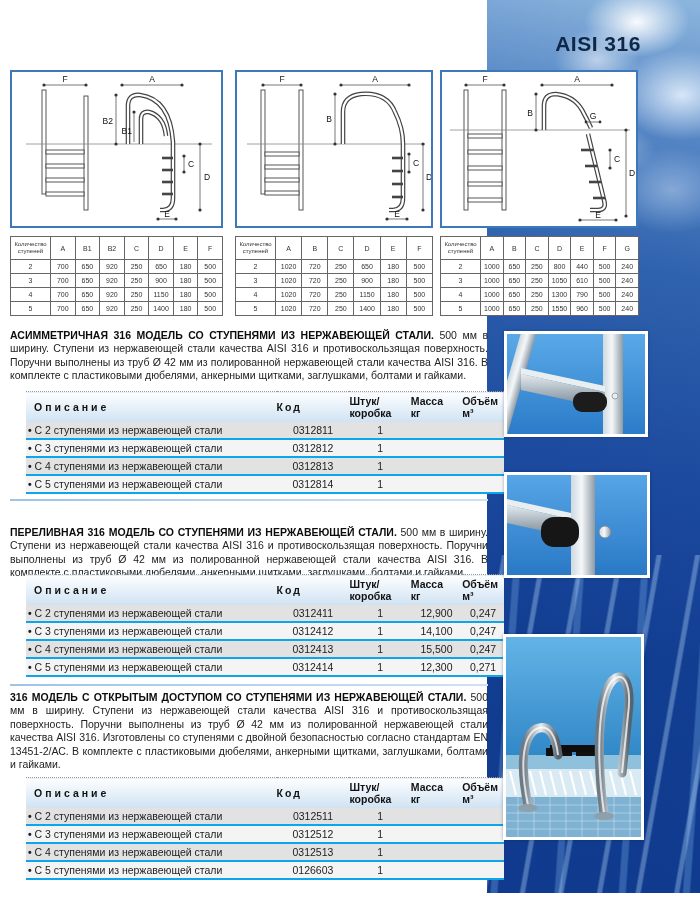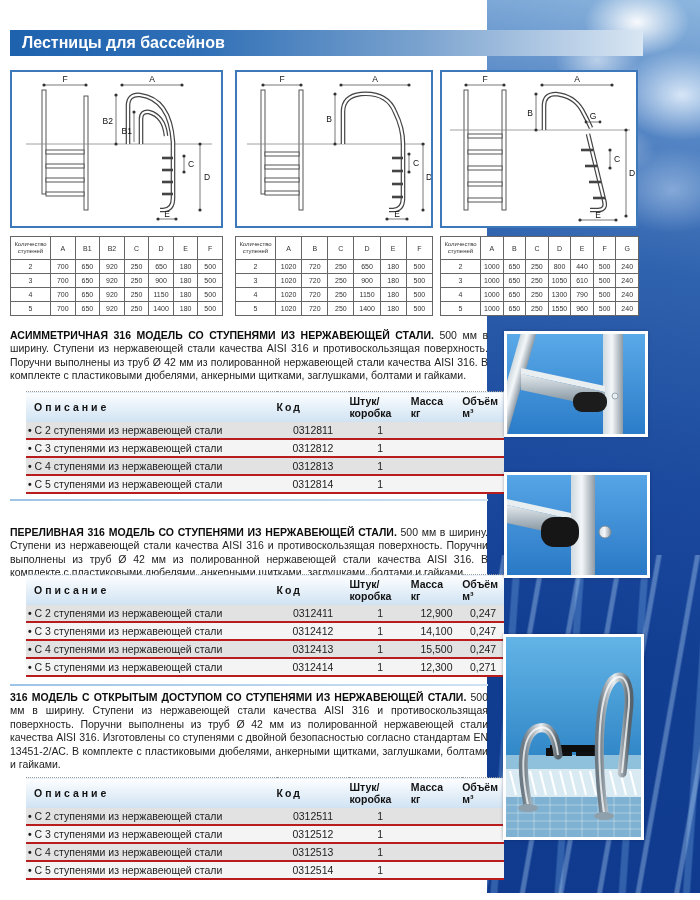--- a/index.html
+++ b/index.html
@@ -61,21 +61,21 @@
     border-top:1px dotted #999;vertical-align:middle;text-align:left;}
   .ptable th:nth-child(1){text-align:left;padding-left:8px;letter-spacing:3px;width:248px}
   .ptable th:nth-child(2){letter-spacing:2px;width:74px}
   .ptable th:nth-child(3){width:62px}
   .ptable th:nth-child(4){width:52px}
   .ptable th:nth-child(5){width:42px}
   .ptable td{font-size:10.5px;height:16px;text-align:center;color:#1c1c1c;padding:0;}
   .ptable td:first-child{text-align:left;padding-left:2px;}
   .ptable td:first-child::before{content:"\2022  ";font-weight:bold;}
   .ptable td:nth-child(2){font-weight:normal;}
-  .ptable tbody tr{border-bottom:2px solid #b91c1c;}
+  .ptable tbody tr{border-bottom:2px solid #0ea5e9;}
   .ptable tbody tr:nth-child(odd){background:#e2e2e2;}
   .ptable tbody tr:nth-child(even){background:#f4f4f4;}
   #pt1{top:391px}#pt2{top:574px}#pt3{top:777px}
 
   .divider{position:absolute;left:10px;width:478px;height:2px;
     background:linear-gradient(90deg,#9ec4e6,#cfe2f2);}
   #div1{top:499px}#div2{top:684px}
 
   
   .photo{position:absolute;border:3px solid #fff;box-shadow:0 0 3px rgba(0,20,60,.35);}
@@ -86,23 +86,21 @@
 </style>
 </head>
 <body>
 
 <div class="page">
 
   <div class="water">
     <div class="streaks"></div>
   </div>
 
-  <div class="header-bar">
-    <span>Лестницы для бассейнов</span>
-  </div>
+  <div class="brand">AISI 316</div>
 
   <div class="diagram" id="diag1">
     <svg viewBox="0 0 209 154">
       <line class="dim" x1="32" y1="13" x2="74" y2="13"></line>
         <circle class="dot" cx="32" cy="13" r="1.6"></circle>
         <circle class="dot" cx="74" cy="13" r="1.6"></circle>
       <text class="lbl" x="53" y="10" text-anchor="middle">F</text>
       <rect class="tube" x="30" y="18" width="4" height="104"></rect>
         <rect class="tube" x="72" y="24" width="4" height="114"></rect>
       <rect class="tube" x="34" y="78" width="38" height="4"></rect>
@@ -528,21 +526,21 @@
         </tr>
         <tr>
           <td>С 4 ступенями из нержавеющей стали</td>
           <td>0312513</td>
           <td>1</td>
           <td></td>
           <td></td>
         </tr>
         <tr>
           <td>С 5 ступенями из нержавеющей стали</td>
-          <td>0312514</td>
+          <td>0126603</td>
           <td>1</td>
           <td></td>
           <td></td>
         </tr>
       </tbody>
   </table>
 
   <div class="photo" id="photo1">
     <svg viewBox="0 0 138 100" width="138" height="100">
       <defs>

